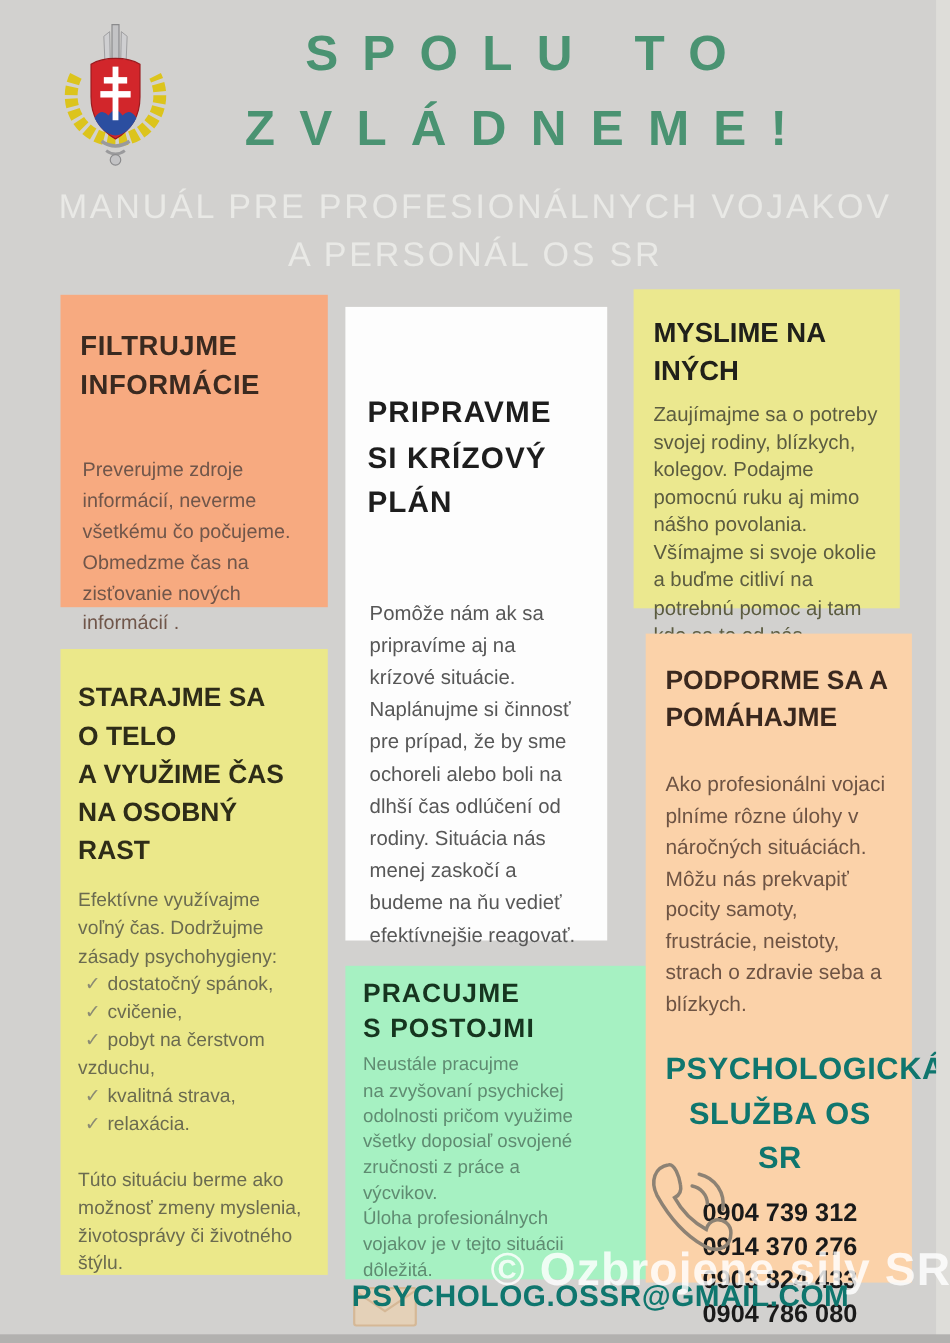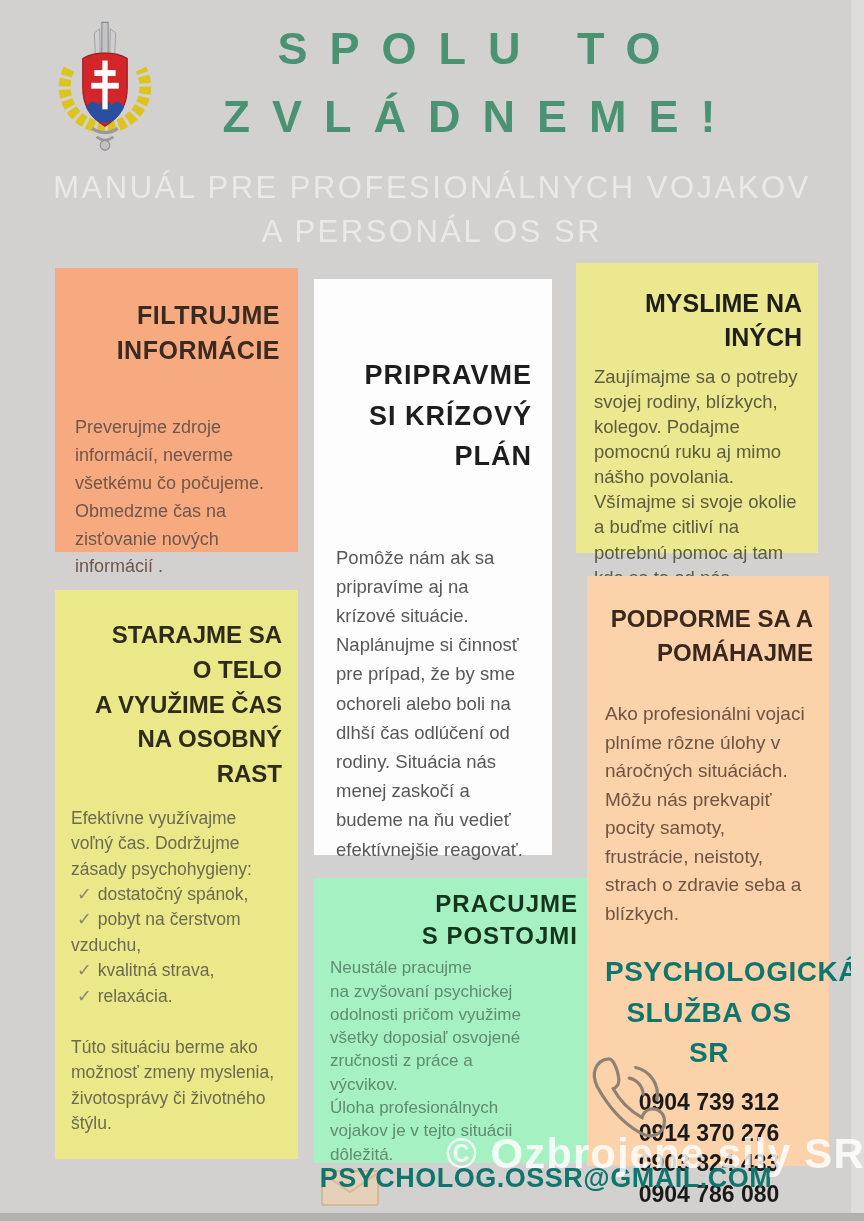--- a/index.html
+++ b/index.html
@@ -12,21 +12,21 @@
   .logo{position:absolute;left:52px;top:18px;width:106px;height:136px;}
   .title{position:absolute;left:90px;top:26px;width:780px;text-align:center;color:#4a9372;
          font-weight:bold;font-size:45px;letter-spacing:22px;line-height:1.0;}
   .title.l2{top:94px;}
   .subtitle{position:absolute;left:0;top:172px;width:864px;text-align:center;color:#e9e9e6;
             font-weight:400;font-size:31px;letter-spacing:2.5px;line-height:1.0;}
   .subtitle.l2{top:216px;}
 
   
   .card{position:absolute;box-sizing:border-box;}
-  .card h2{margin:0;text-align:right;font-weight:bold;}
+  .card h2{margin:0;text-align:left;font-weight:bold;}
   .c-orange{left:55px;top:268px;width:243px;height:284px;background:#f7aa80;padding:30px 18px 0 18px;}
   .c-orange h2{font-size:25px;line-height:1.4;color:#3a2a20;letter-spacing:0.5px;}
   .c-orange .body{margin-top:46px;font-size:18px;line-height:1.55;color:#70564a;padding:0 2px;}
 
   .c-yellow-left{left:55px;top:590px;width:243px;height:569px;background:#ebe88a;padding:28px 16px 0 16px;}
   .c-yellow-left h2{font-size:24px;line-height:1.45;color:#2e2c18;}
   .c-yellow-left .body{margin-top:14px;font-size:17.5px;line-height:1.45;color:#6b6b50;}
   .check-row{font-size:17.5px;line-height:1.45;color:#6b6b50;}
   .check{color:#8b8b74;margin:0 6px 0 6px;}
   .outro{margin-top:26px;font-size:17.5px;line-height:1.45;color:#6b6b50;}
@@ -100,20 +100,21 @@
   <div class="card c-yellow-left">
     <h2>
       <div>STARAJME SA</div>
       <div>O TELO</div>
       <div>A VYUŽIME ČAS</div>
       <div>NA OSOBNÝ</div>
       <div>RAST</div>
     </h2>
     <div class="body">Efektívne využívajme voľný čas. Dodržujme zásady psychohygieny:</div>
     <div class="check-row"><span class="check">✓</span><span>dostatočný spánok,</span></div>
+    <div class="check-row"><span class="check">✓</span><span>cvičenie,</span></div>
     <div class="check-row"><span class="check">✓</span><span>pobyt na čerstvom vzduchu,</span></div>
     <div class="check-row"><span class="check">✓</span><span>kvalitná strava,</span></div>
     <div class="check-row"><span class="check">✓</span><span>relaxácia.</span></div>
     <div class="outro">Túto situáciu berme ako možnosť zmeny myslenia, životosprávy či životného štýlu.</div>
   </div>
 
   <div class="card c-white">
     <h2>
       <div>PRIPRAVME</div>
       <div>SI KRÍZOVÝ</div>

